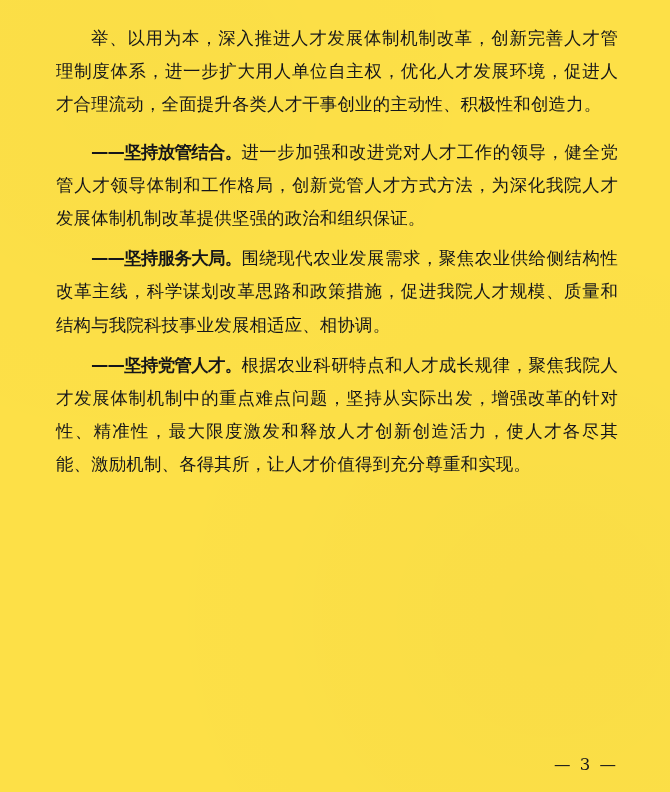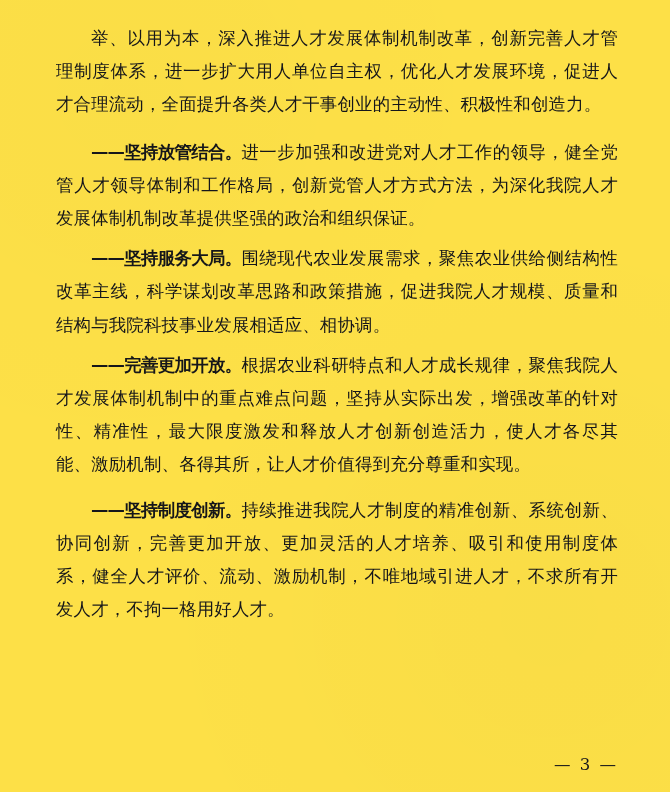--- a/index.html
+++ b/index.html
@@ -94,28 +94,25 @@
 
     <div class="spacer-sm"></div>
 
     <p class="indent-dash">
       <span class="bold dash">——坚持服务大局。</span><span>围绕现代农业发展需求，聚焦农业供给侧结构性改革主线，科学谋划改革思路和政策措施，促进我院人才规模、质量和结构与我院科技事业发展相适应、相协调。</span>
     </p>
 
     <div class="spacer-sm"></div>
 
     <p class="indent-dash">
-      <span class="bold dash">——完善更加开放。</span><span>根据农业科研特点和人才成长规律，聚焦我院人才发展体制机制中的重点难点问题，坚持从实际出发，增强改革的针对性、精准性，最大限度激发和释放人才创新创造活力，使人才各尽其能、激励机制、各得其所，让人才价值得到充分尊重和实现。</span>
+      <span class="bold dash">——坚持党管人才。</span><span>根据农业科研特点和人才成长规律，聚焦我院人才发展体制机制中的重点难点问题，坚持从实际出发，增强改革的针对性、精准性，最大限度激发和释放人才创新创造活力，使人才各尽其能、激励机制、各得其所，让人才价值得到充分尊重和实现。</span>
     </p>
 
     <div class="spacer-md"></div>
 
-    <p class="indent-dash">
-      <span class="bold dash">——坚持制度创新。</span><span>持续推进我院人才制度的精准创新、系统创新、协同创新，完善更加开放、更加灵活的人才培养、吸引和使用制度体系，健全人才评价、流动、激励机制，不唯地域引进人才，不求所有开发人才，不拘一格用好人才。</span>
-    </p>
 
     <div class="spacer-md"></div>
 
 
   </div>
 
   <div class="footer">— 3 —</div>
 </div>
 
 </body></html>

